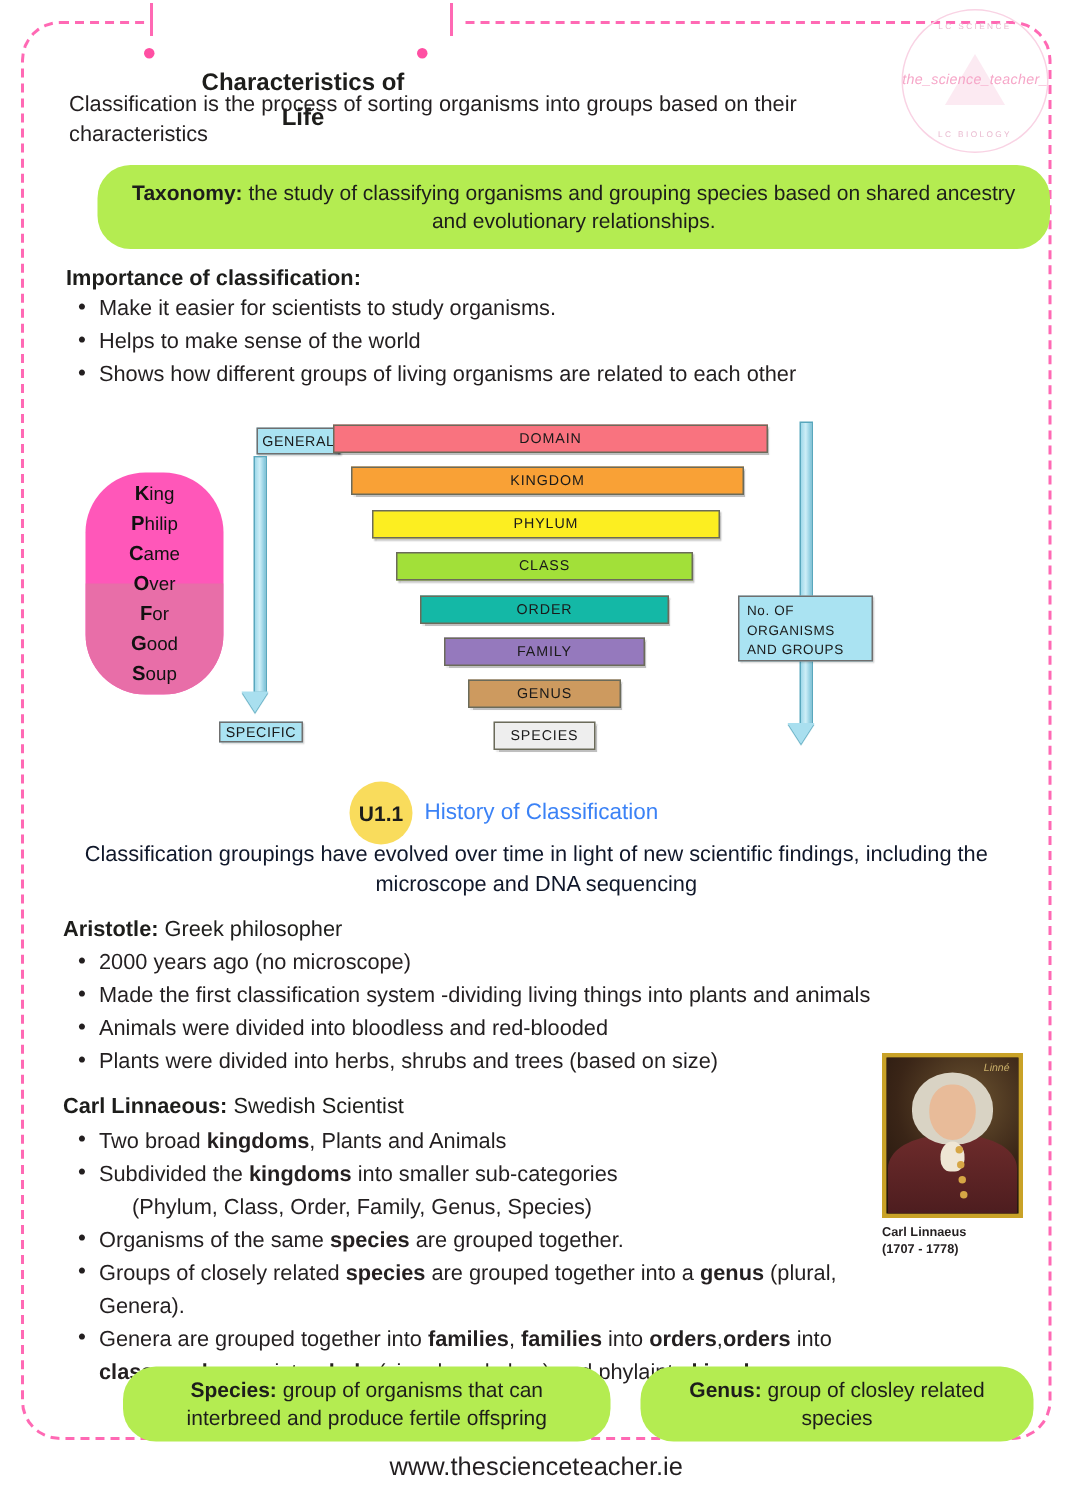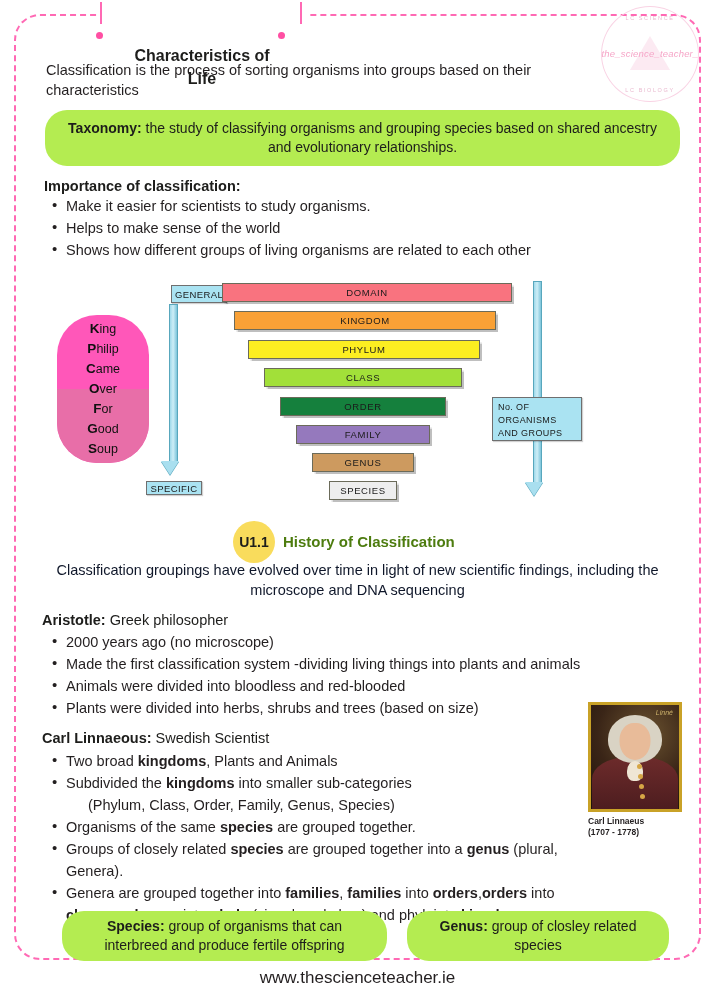--- a/index.html
+++ b/index.html
@@ -108,20 +108,21 @@
   .green-box {
     position: absolute;
     background: #b4ec51;
     border-radius: 22px;
     display: flex; align-items: center; justify-content: center;
     text-align: center;
     font-size: 14px;
     line-height: 1.36;
     padding: 6px 14px;
     color: #1d1d1b;
+    margin-left: 20px;
   }
   #taxonomy-box { left: 45px; top: 110px; width: 635px; height: 56px; }
 
   .section-head {
     position: absolute;
     font-size: 14.5px; font-weight: bold;
     color: #1d1d1b;
   }
   #importance-head { left: 44px; top: 178px; }
 
@@ -232,22 +233,22 @@
     width: 42px; height: 42px;
     border-radius: 50%;
     background: #f9dc5c;
     display: flex; align-items: center; justify-content: center;
     font-size: 14px; font-weight: bold;
     color: #1d1d1b;
   }
   #u11-title {
     position: absolute;
     left: 283px; top: 533px;
-    font-size: 15px; font-weight: bold;
-    color: #4d7c0f;
+    font-size: 15px; font-weight: normal;
+    color: #3b82f6;
   }
   #u11-sub {
     position: absolute;
     left: 45px; top: 560px;
     width: 625px;
     text-align: center;
     font-size: 14.5px;
     line-height: 1.4;
     color: #0f172a;
   }
@@ -407,21 +408,21 @@
   <div>No. OF</div>
   <div>ORGANISMS</div>
   <div>AND  GROUPS</div>
 </div>
 
 <div id="rank-bars">
     <div class="rank-bar" style="left: 222px; top: 283px; width: 290px; background: rgb(249, 115, 127);">DOMAIN</div>
     <div class="rank-bar" style="left: 234px; top: 311px; width: 262px; background: rgb(249, 161, 54);">KINGDOM</div>
     <div class="rank-bar" style="left: 248px; top: 340px; width: 232px; background: rgb(252, 238, 33);">PHYLUM</div>
     <div class="rank-bar" style="left: 264px; top: 368px; width: 198px; background: rgb(162, 224, 57);">CLASS</div>
-    <div class="rank-bar" style="left: 280px; top: 397px; width: 166px; background: #15803d;">ORDER</div>
+    <div class="rank-bar" style="left: 280px; top: 397px; width: 166px; background: #14b8a6;">ORDER</div>
     <div class="rank-bar" style="left: 296px; top: 425px; width: 134px; background: rgb(149, 121, 189);">FAMILY</div>
     <div class="rank-bar" style="left: 312px; top: 453px; width: 102px; background: rgb(205, 154, 95);">GENUS</div>
     <div class="rank-bar" style="left: 329px; top: 481px; width: 68px; background: rgb(238, 238, 238);">SPECIES</div>
   </div>
 
 <div id="u11-badge">U1.1</div>
 <div id="u11-title">History of Classification</div>
 <div id="u11-sub">Classification groupings have evolved over time in light of new scientific findings, including the microscope and DNA sequencing</div>
 
 <div class="section-head" id="aristotle-head">

